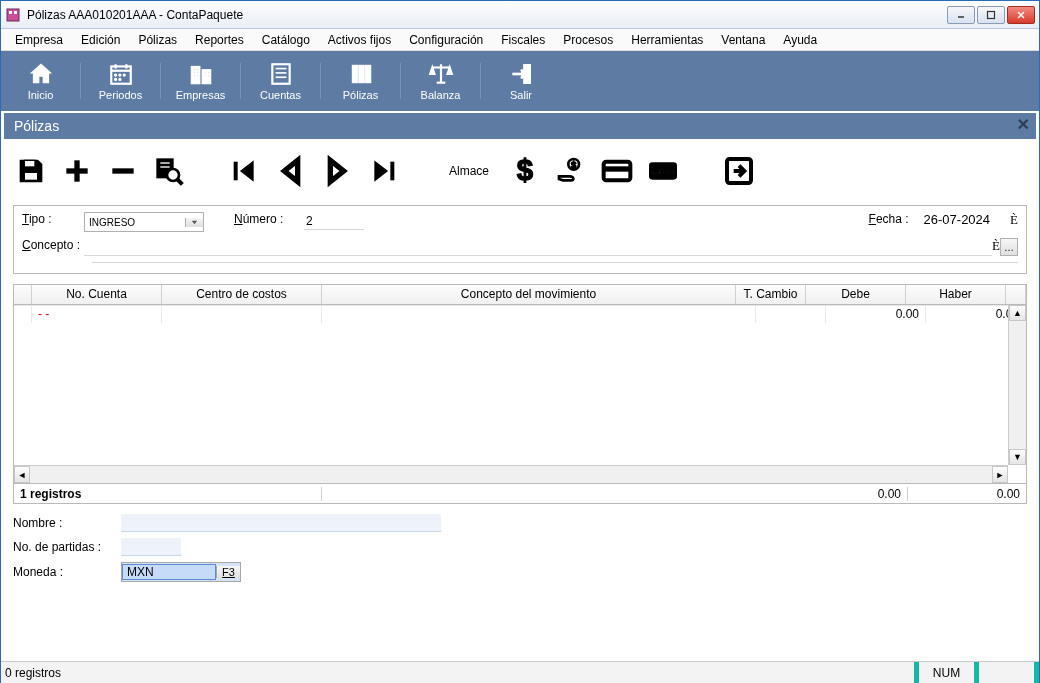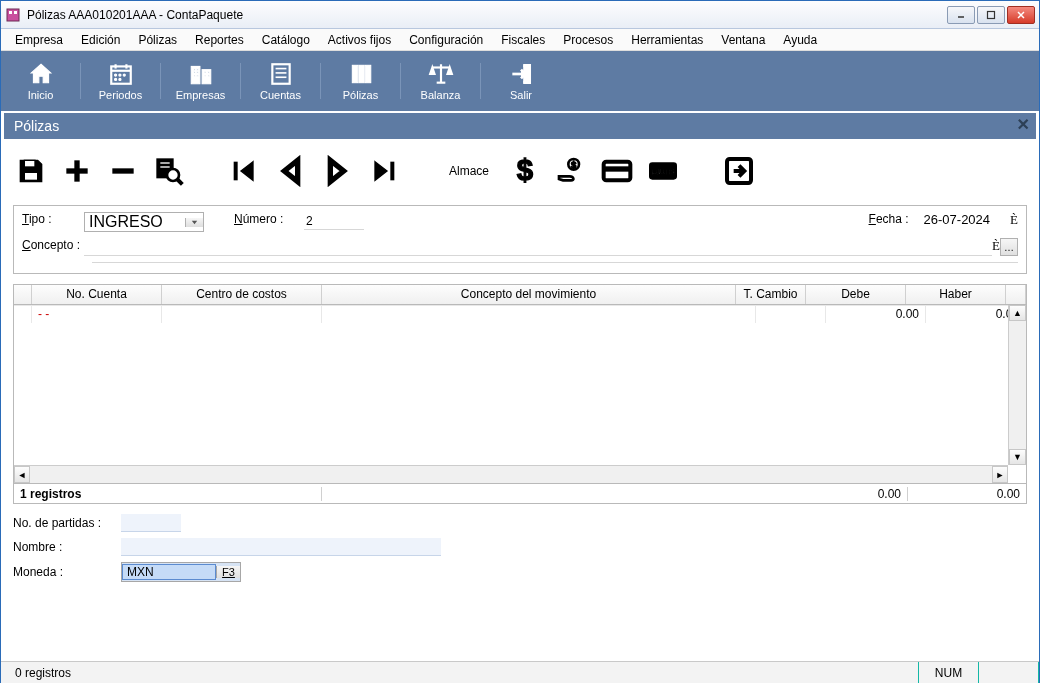--- a/index.html
+++ b/index.html
@@ -122,21 +122,21 @@
     border:1px solid #b9b9b9;
     margin: 4px 6px;
     padding:6px 8px 10px 8px;
   }
   .hdrrow { display:flex; margin-bottom:6px; }
   .hdrrow .lbl { width:62px; font-size:12px; }
   .hdrrow .lbl .u { text-decoration:underline; }
   .combo {
     display:flex; align-items:center; border:1px solid #b0b0b0; height:20px; width:120px; background:#fff;
   }
-  .combo .val { flex:1; padding:0 4px; font-size:16px; }
+  .combo .val { flex:1; padding:0 4px; font-size:10px; }
   .combo .btn { width:18px; border-left:1px solid #b0b0b0; background:linear-gradient(to bottom,#f6f6f6,#dedede); display:flex;align-items:center;justify-content:center; }
   .txtfield { border:none; border-bottom:1px solid #d7d7d7; height:18px; font-size:12px; padding:0 2px; background:transparent; }
   .hdrrow .dateval { font-size:13px; }
   .smallbtn { width:18px;height:18px; border:1px solid #b0b0b0; background:linear-gradient(to bottom,#f6f6f6,#e0e0e0); display:flex;align-items:center;justify-content:center; font-size:10px;}
   .glyphE { font-family: serif; font-size:13px; }
 
   
   .tablewrap {
     margin: 6px 6px 0 6px;
     border:1px solid #b9b9b9;
@@ -222,21 +222,21 @@
   .statusbar {
     position:absolute;
     bottom:0; left:1px; right:1px;
     height:22px;
     border-top:1px solid #c9c9c9;
     display:flex;
     align-items:center;
     font-size:12px;
     background:#f3f3f3;
   }
-  .statusbar .seg { padding:0 14px; border-right:1px solid #14b8a6; height:100%; display:flex;align-items:center;}
+  .statusbar .seg { padding:0 4px; border-right:5px solid #14b8a6; height:100%; display:flex;align-items:center;}
   .statusbar .seg.first { flex:1; }
   .statusbar .seg.num { width:60px; justify-content:center; }
   .statusbar .seg.empty { width:60px; }
 </style>
 </head>
 <body>
 
 <div class="titlebar">
   <div class="app-icon">
     <svg viewBox="0 0 16 16">
@@ -530,26 +530,26 @@
   </div>
   <div class="summaryrow">
     <div class="cell count">1 registros</div>
     <div class="cell spacer"></div>
     <div class="cell debe">0.00</div>
     <div class="cell haber">0.00</div>
   </div>
 
   <div class="lowerform">
     <div class="lfrow">
+      <div class="lbl">Nombre :</div>
+      <div class="field w320"></div>
+    </div>
+    <div class="lfrow">
       <div class="lbl">No. de partidas :</div>
       <div class="field w60"></div>
-    </div>
-    <div class="lfrow">
-      <div class="lbl">Nombre :</div>
-      <div class="field w320"></div>
     </div>
     <div class="lfrow">
       <div class="lbl">Moneda :</div>
       <div class="combo2">
         <div class="val">MXN</div>
         <div class="f3">F3</div>
       </div>
     </div>
   </div>
 

